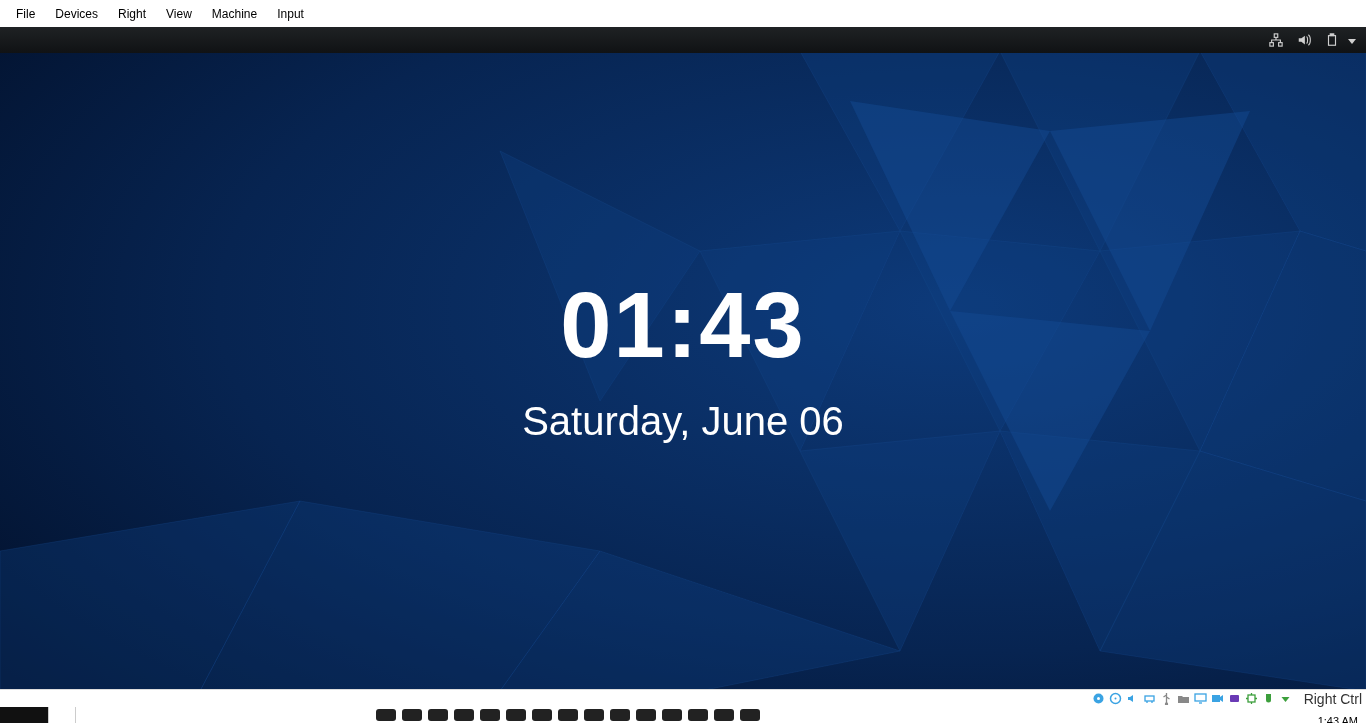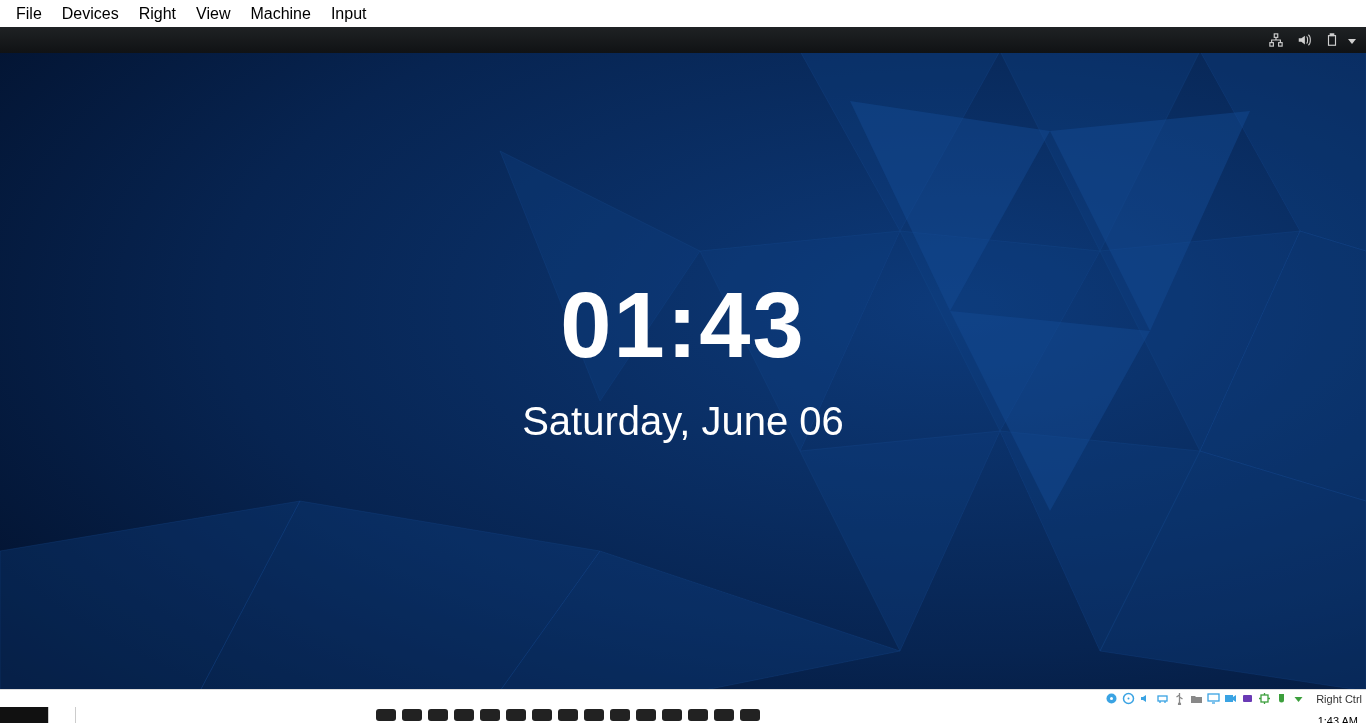--- a/index.html
+++ b/index.html
@@ -13,21 +13,21 @@
     background: #fff;
   }
 
   
   .vm-menubar {
     height: 27px;
     background: #fff;
     display: flex;
     align-items: center;
     padding: 0 6px;
-    font-size: 16px;
+    font-size: 12px;
     color: #000;
     border-radius: 10px;
   }
   .vm-menubar .menu-item {
     padding: 4px 10px;
     cursor: default;
   }
 
   
   .guest-topbar {
@@ -99,21 +99,21 @@
     padding-right: 4px;
     gap: 3px;
   }
   .vm-statusbar .vm-ind {
     width: 14px; height: 14px;
     display: inline-flex;
     align-items: center;
     justify-content: center;
   }
   .vm-statusbar .hostkey {
-    font-size: 11px;
+    font-size: 14px;
     color: #333;
     margin-left: 4px;
     padding-left: 4px;
   }
 
   
   .host-taskbar {
     height: 16px;
     background: #fff;
     display: flex;

